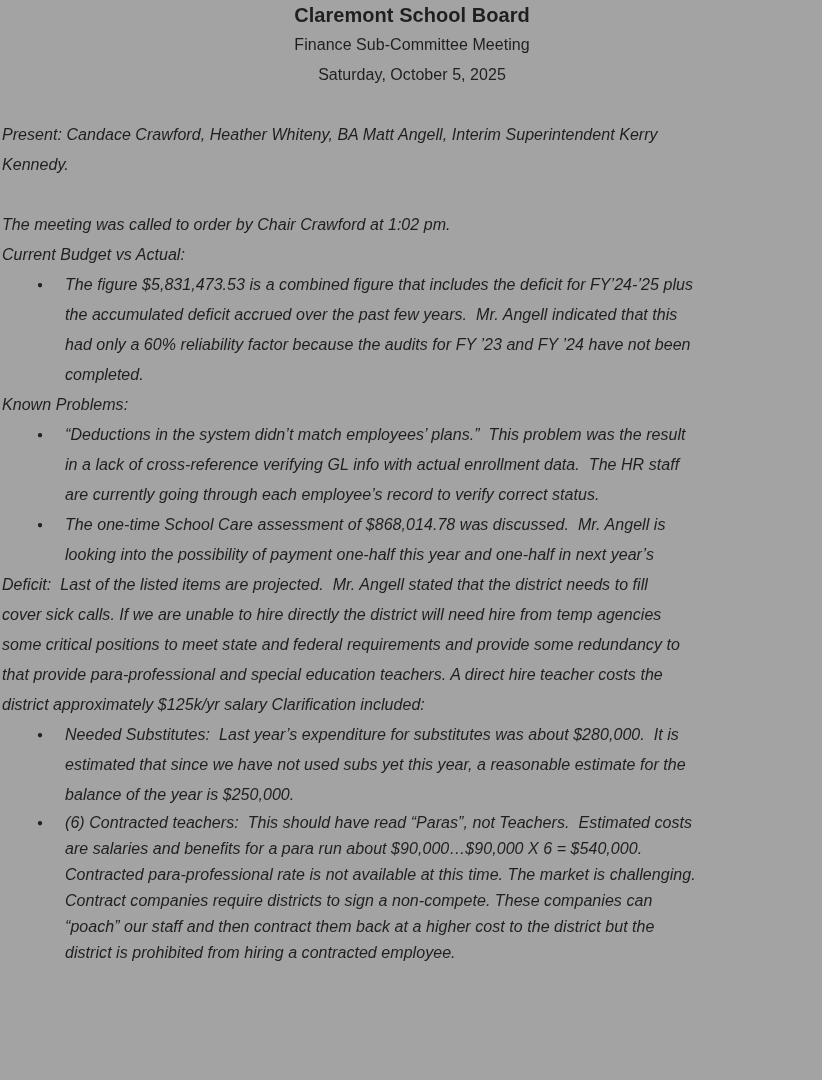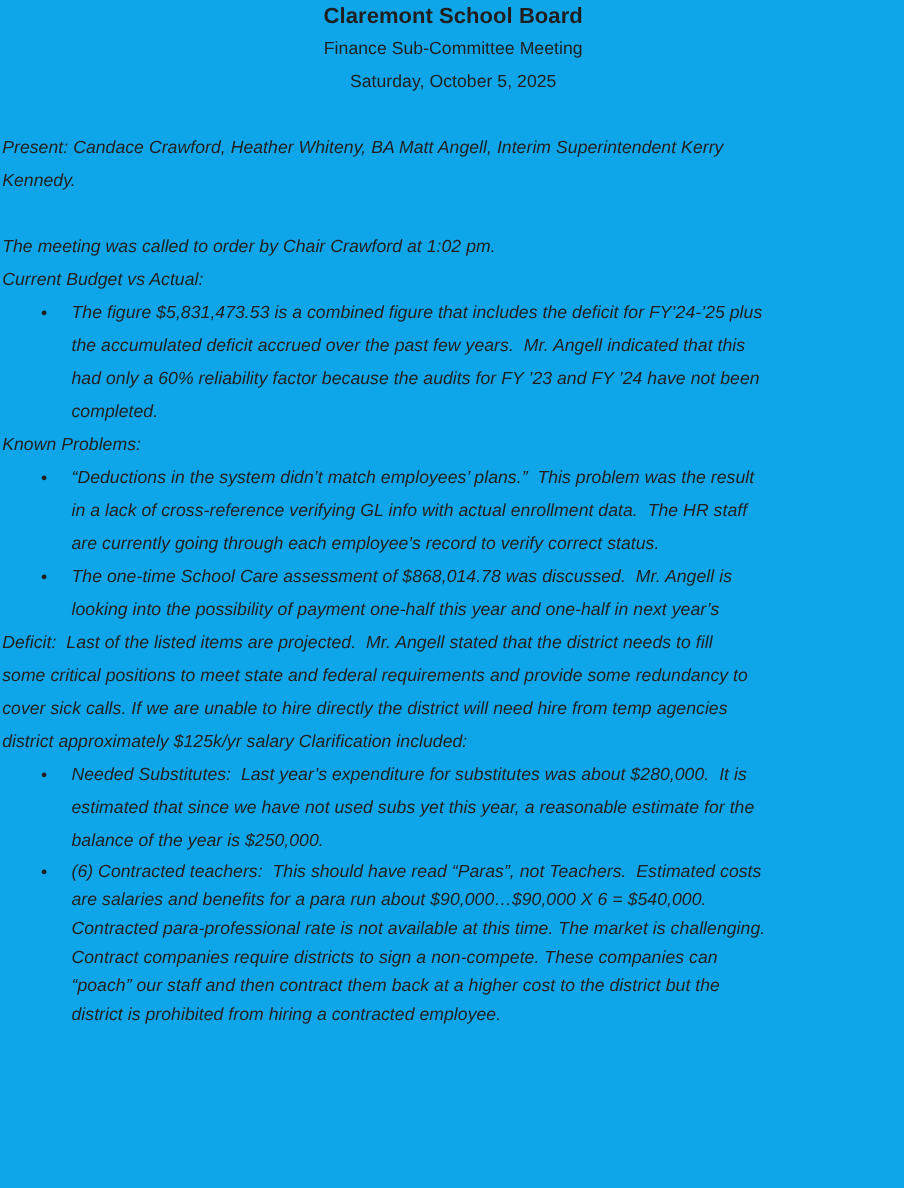--- a/index.html
+++ b/index.html
@@ -7,21 +7,21 @@
     padding: 0;
     background: #ffffff;
   }
   .page {
     position: relative;
     width: 822px;
     height: 1080px;
     box-sizing: border-box;
     padding-left: 2px;
     overflow: hidden;
-    background: #0ea5e9;
+    background: #a3a3a3;
     font-family: "Liberation Sans", sans-serif;
     font-size: 16px;
     color: #1f1f1f;
     letter-spacing: 0.05px;
   }
   .header {
     text-align: center;
   }
   .title {
     font-size: 20px;
@@ -91,22 +91,23 @@
         <div class="line"><span class="dot">●</span><span>“Deductions in the system didn’t match employees’ plans.”  This problem was the result</span></div>
         <div class="line">in a lack of cross-reference verifying GL info with actual enrollment data.  The HR staff</div>
         <div class="line">are currently going through each employee’s record to verify correct status.</div>
       </div>
       <div class="block bullet">
         <div class="line"><span class="dot">●</span><span>The one-time School Care assessment of $868,014.78 was discussed.  Mr. Angell is</span></div>
         <div class="line">looking into the possibility of payment one-half this year and one-half in next year’s</div>
       </div>
       <div class="block paragraph">
         <div class="line">Deficit:  Last of the listed items are projected.  Mr. Angell stated that the district needs to fill</div>
+        <div class="line">cover sick calls. If we are unable to hire directly the district will need hire from temp agencies</div>
         <div class="line">some critical positions to meet state and federal requirements and provide some redundancy to</div>
-        <div class="line">cover sick calls. If we are unable to hire directly the district will need hire from temp agencies</div>
+        <div class="line">that provide para-professional and special education teachers. A direct hire teacher costs the</div>
         <div class="line">district approximately $125k/yr salary Clarification included:</div>
       </div>
       <div class="block bullet">
         <div class="line"><span class="dot">●</span><span>Needed Substitutes:  Last year’s expenditure for substitutes was about $280,000.  It is</span></div>
         <div class="line">estimated that since we have not used subs yet this year, a reasonable estimate for the</div>
         <div class="line">balance of the year is $250,000.</div>
       </div>
       <div class="block bullet tight">
         <div class="line"><span class="dot">●</span><span>(6) Contracted teachers:  This should have read “Paras”, not Teachers.  Estimated costs</span></div>
         <div class="line">are salaries and benefits for a para run about $90,000…$90,000 X 6 = $540,000.</div>

